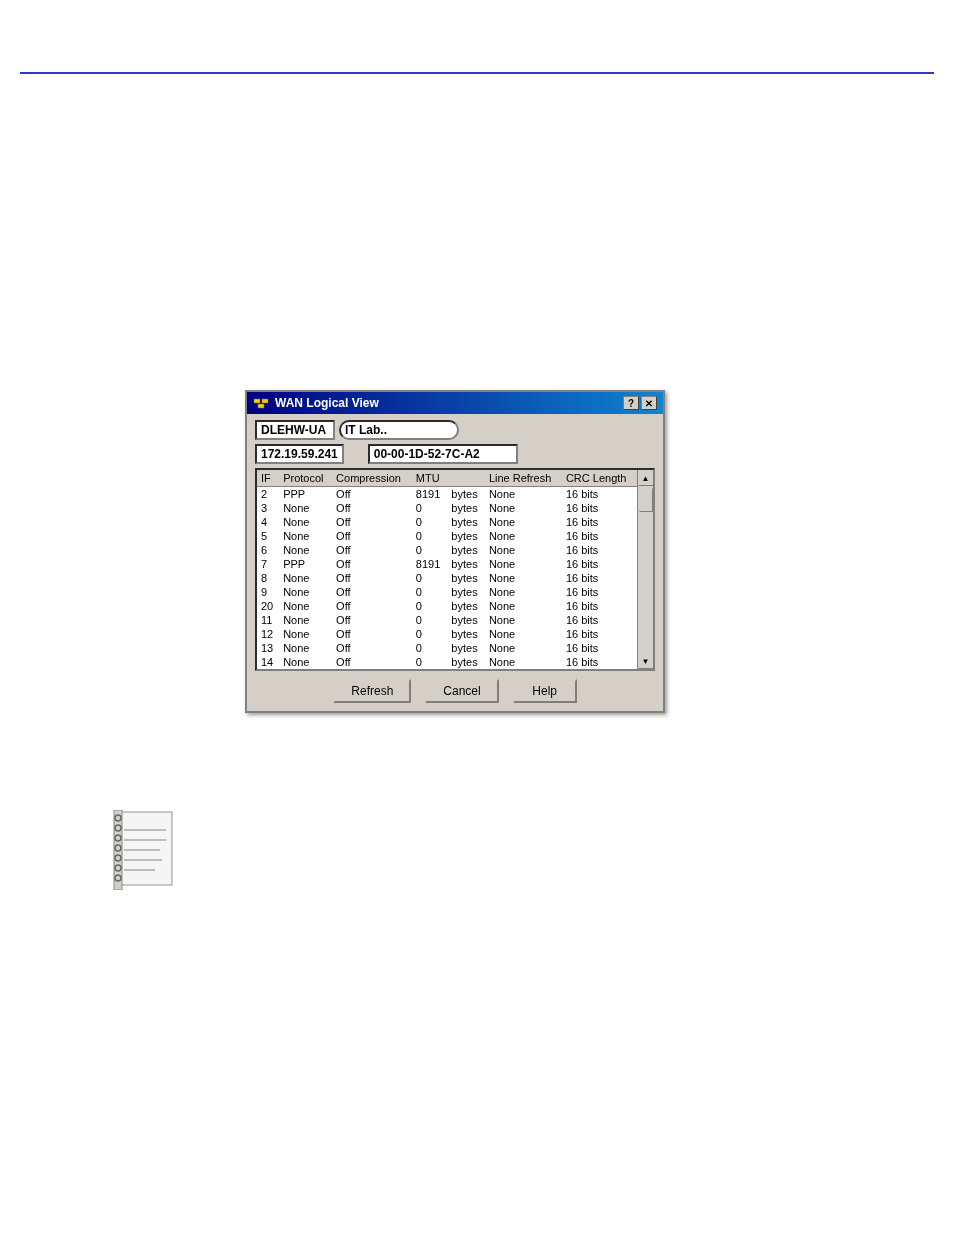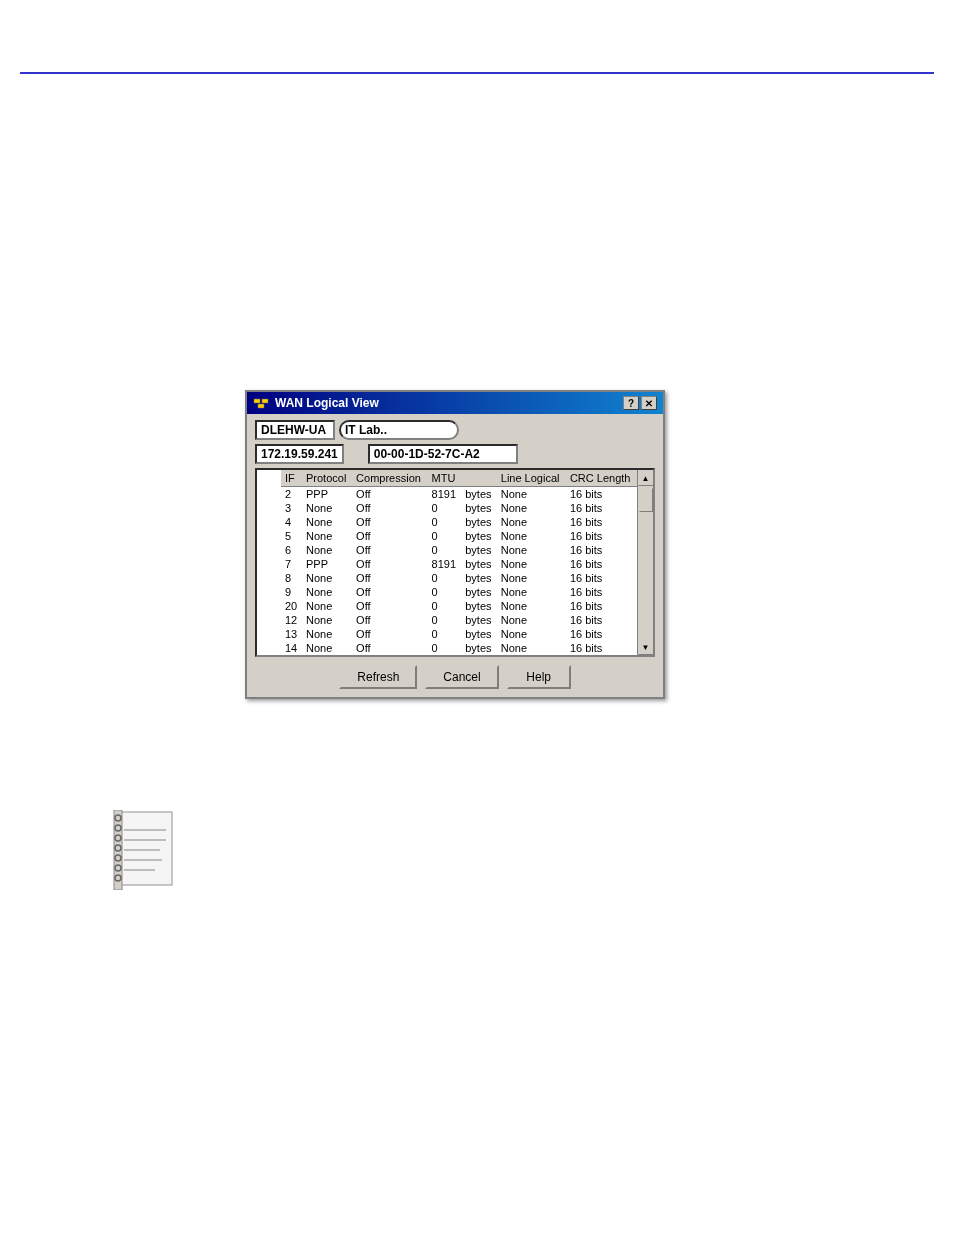--- a/index.html
+++ b/index.html
@@ -144,21 +144,20 @@
     
     .table-wrapper {
       position: relative;
       display: flex;
     }
 
     .table-scroll-area {
       flex: 1;
       overflow: hidden;
       max-height: 230px;
-      margin-left: 24px;
     }
 
     .fake-scrollbar {
       width: 16px;
       background: #d4d0c8;
       border-left: 1px solid #808080;
       display: flex;
       flex-direction: column;
       align-items: center;
     }
@@ -180,21 +179,21 @@
       height: 24px;
       background: #d4d0c8;
       border: 1px outset #d4d0c8;
       margin-top: 2px;
     }
 
     
     .btn-row {
       display: flex;
       justify-content: center;
-      gap: 8px;
+      gap: 14px;
       margin-top: 4px;
     }
 
     .dialog-btn {
       padding: 3px 16px;
       background: #d4d0c8;
       border: 2px outset #d4d0c8;
       font-size: 12px;
       cursor: pointer;
       min-width: 64px;
@@ -256,21 +255,21 @@
     <div class="table-container">
       <div class="table-wrapper">
         <div class="table-scroll-area">
           <table class="wan-table">
             <thead>
               <tr>
                 <th>IF</th>
                 <th>Protocol</th>
                 <th>Compression</th>
                 <th colspan="2">MTU</th>
-                <th>Line Logical</th>
+                <th>Line Refresh</th>
                 <th>CRC Length</th>
               </tr>
             </thead>
             <tbody id="table-body">
             <tr>
       <td>2</td>
       <td>PPP</td>
       <td>Off</td>
       <td>8191</td>
       <td>bytes</td>
@@ -335,20 +334,29 @@
       <td>9</td>
       <td>None</td>
       <td>Off</td>
       <td>0</td>
       <td>bytes</td>
       <td>None</td>
       <td>16 bits</td>
     </tr>
                 <tr>
       <td>20</td>
+      <td>None</td>
+      <td>Off</td>
+      <td>0</td>
+      <td>bytes</td>
+      <td>None</td>
+      <td>16 bits</td>
+    </tr>
+                <tr>
+      <td>11</td>
       <td>None</td>
       <td>Off</td>
       <td>0</td>
       <td>bytes</td>
       <td>None</td>
       <td>16 bits</td>
     </tr>
                 <tr>
       <td>12</td>
       <td>None</td>

